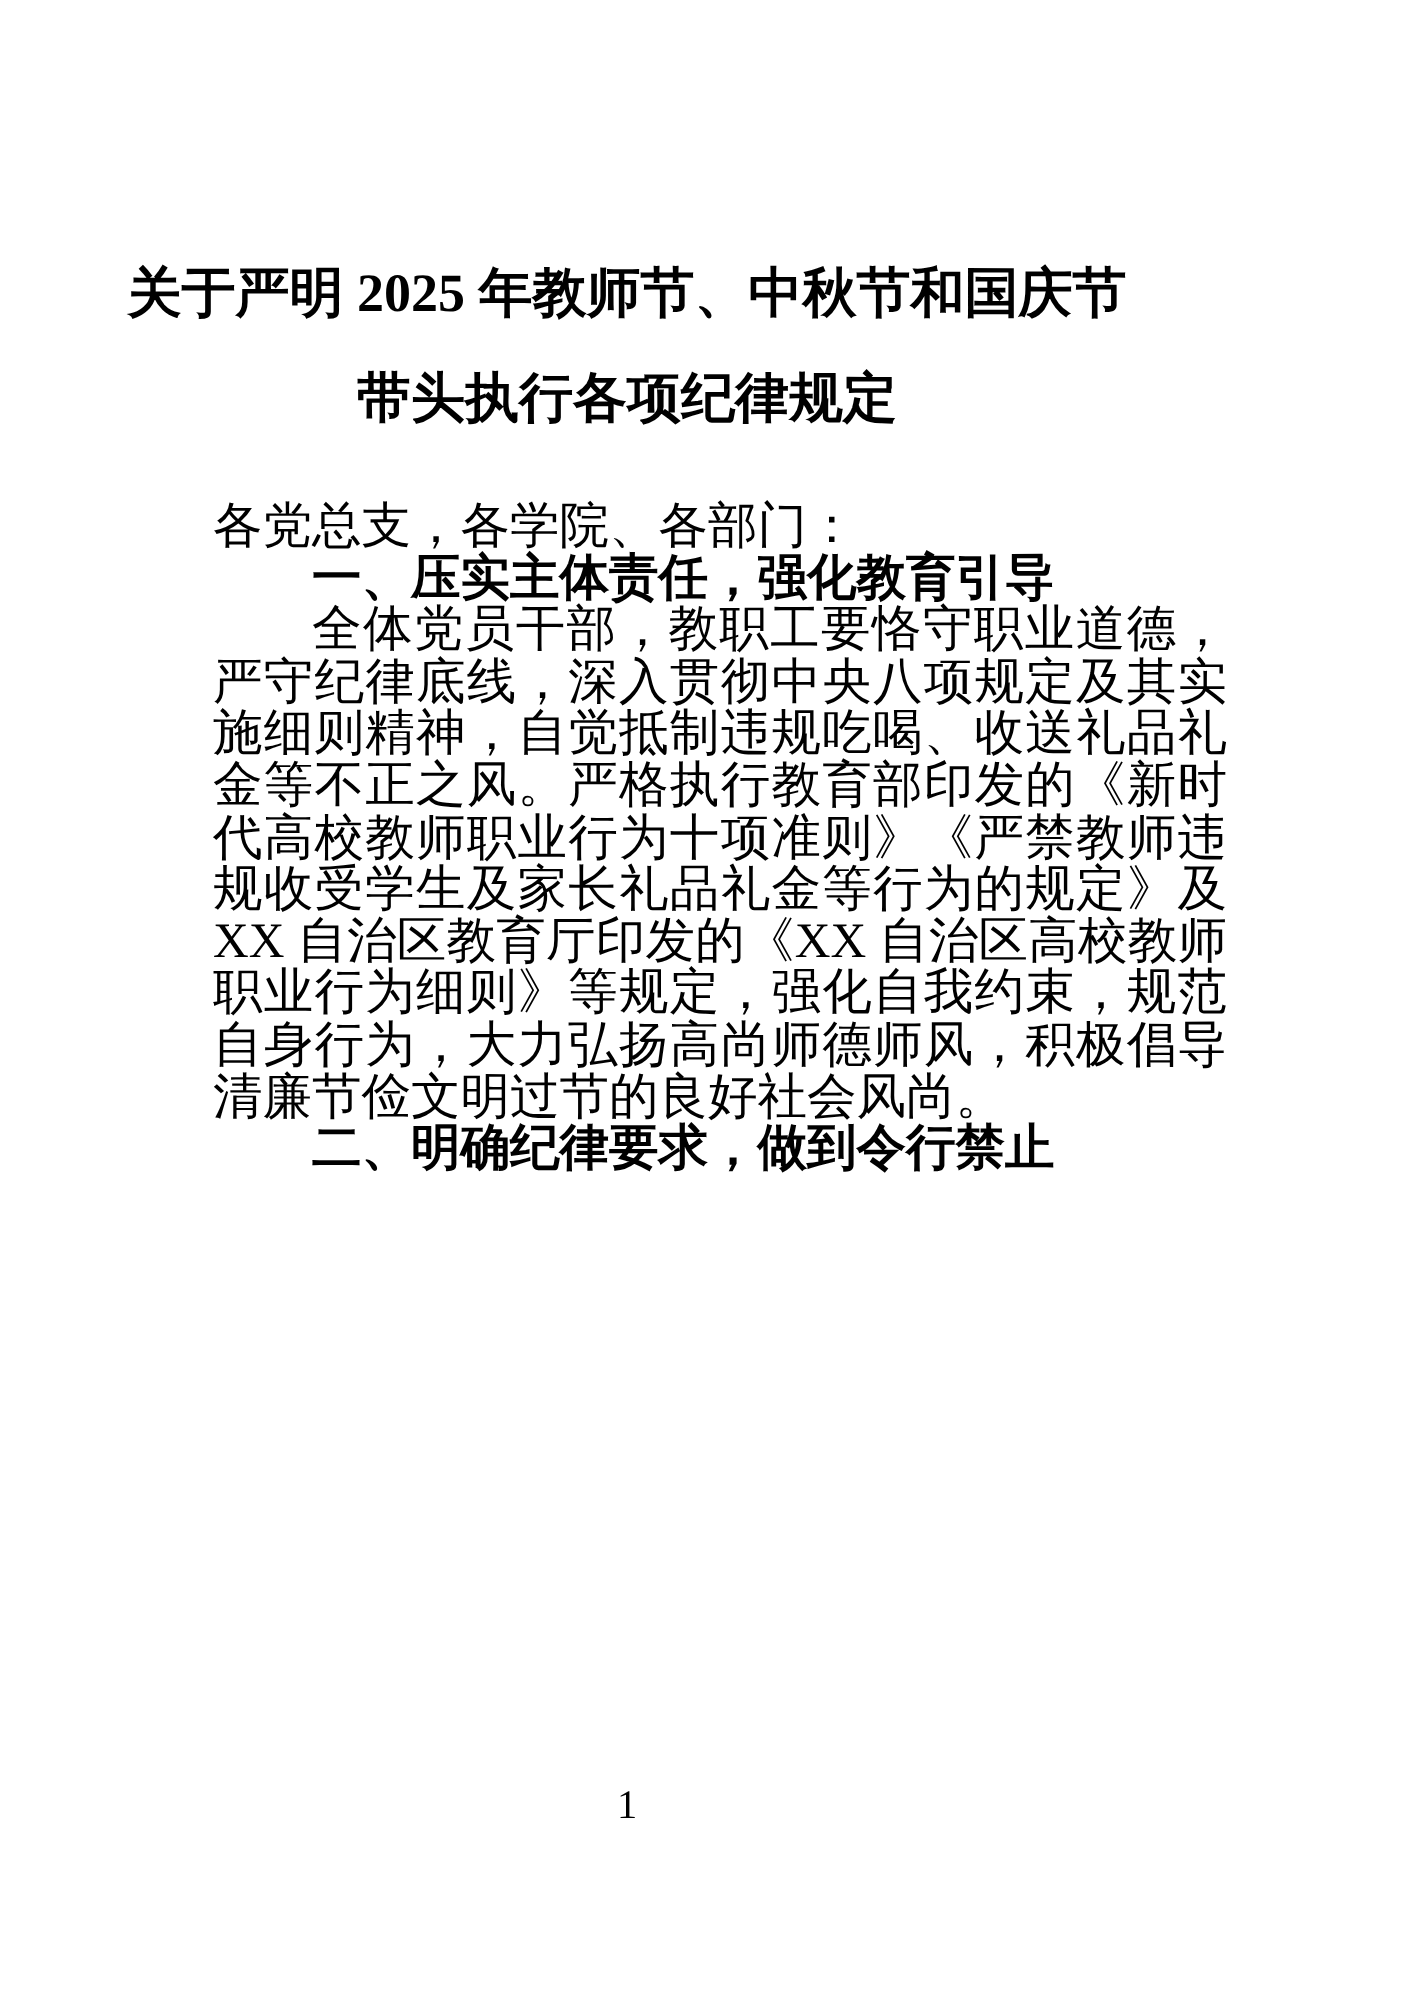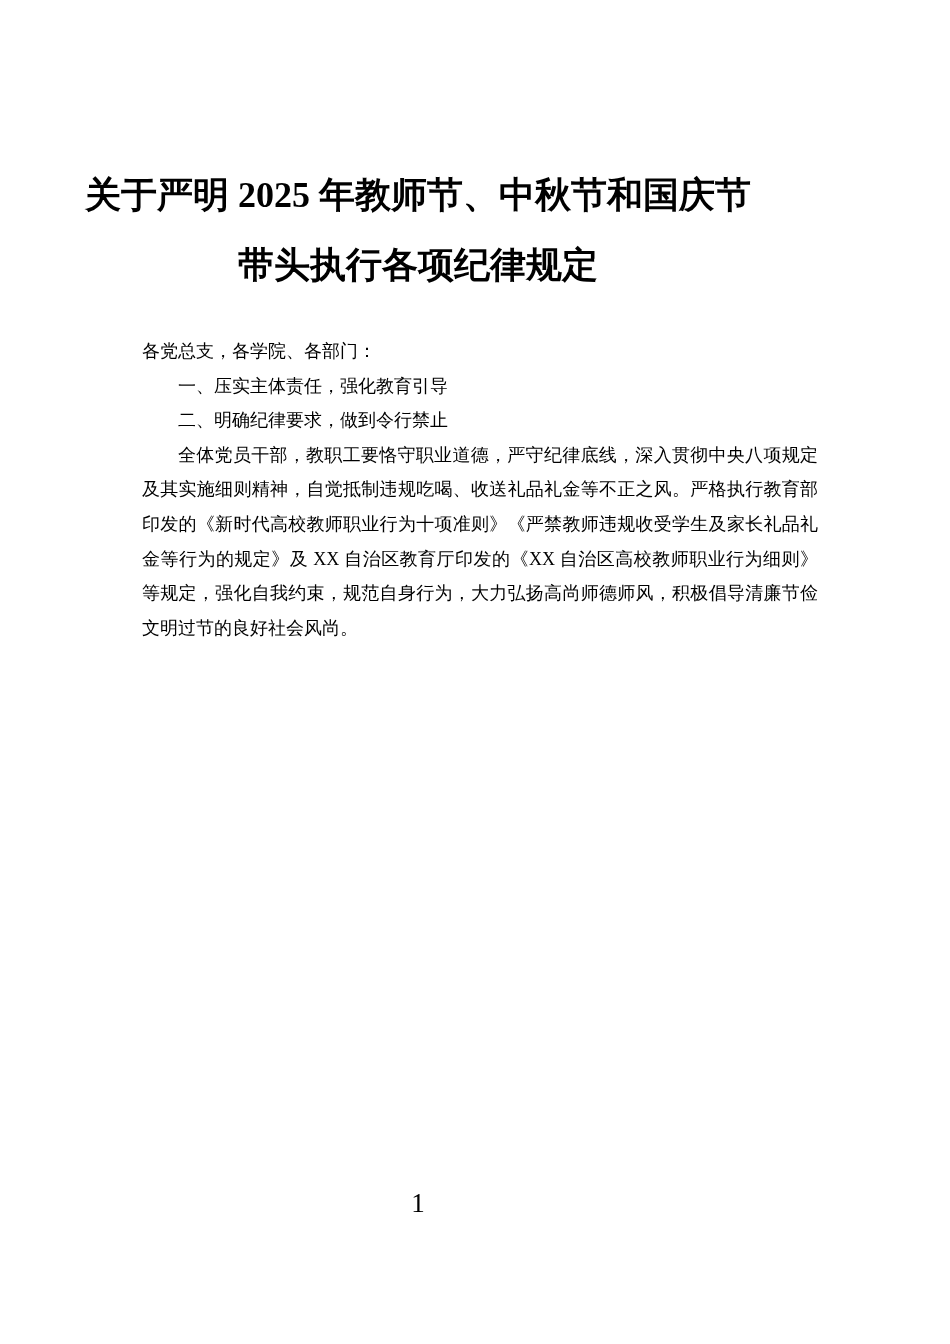--- a/index.html
+++ b/index.html
@@ -26,34 +26,34 @@
     line-height: 70px;
     color: #000000;
   }
   .title-line {
     display: block;
     white-space: nowrap;
   }
   .doc-body {
     width: 676px;
     margin: 34px 0 0 142px;
-    font-size: 18px;
+    font-size: 33px;
     line-height: 34.6px;
     text-align: justify;
     text-justify: inter-ideograph;
   }
   .doc-body p {
     margin: 0;
     padding: 0;
   }
   .doc-body p.indent {
     text-indent: 2em;
   }
   .doc-body p.heading {
-    font-weight: 400;
+    font-weight: 700;
   }
   .page-number {
     position: absolute;
     left: 0;
     right: 0;
     top: 1188px;
     text-align: center;
     font-size: 27px;
     font-family: "Liberation Serif", serif;
     color: #000000;
@@ -64,18 +64,18 @@
 
 <div class="page">
   <h1 class="title">
     <span class="title-line">关于严明 2025 年教师节、中秋节和国庆节</span>
     <span class="title-line">带头执行各项纪律规定</span>
   </h1>
 
   <div class="doc-body" id="paragraphs">
       <p class="">各党总支，各学院、各部门：</p>
       <p class="indent heading">一、压实主体责任，强化教育引导</p>
+      <p class="indent">全体党员干部，教职工要恪守职业道德，严守纪律底线，深入贯彻中央八项规定及其实施细则精神，自觉抵制违规吃喝、收送礼品礼金等不正之风。严格执行教育部印发的《新时代高校教师职业行为十项准则》《严禁教师违规收受学生及家长礼品礼金等行为的规定》及 XX 自治区教育厅印发的《XX 自治区高校教师职业行为细则》等规定，强化自我约束，规范自身行为，大力弘扬高尚师德师风，积极倡导清廉节俭文明过节的良好社会风尚。</p>
       <p class="indent heading">二、明确纪律要求，做到令行禁止</p>
-      <p class="indent">全体党员干部，教职工要恪守职业道德，严守纪律底线，深入贯彻中央八项规定及其实施细则精神，自觉抵制违规吃喝、收送礼品礼金等不正之风。严格执行教育部印发的《新时代高校教师职业行为十项准则》《严禁教师违规收受学生及家长礼品礼金等行为的规定》及 XX 自治区教育厅印发的《XX 自治区高校教师职业行为细则》等规定，强化自我约束，规范自身行为，大力弘扬高尚师德师风，积极倡导清廉节俭文明过节的良好社会风尚。</p>
     </div>
 
   <div class="page-number">1</div>
 </div>
 
 </body></html>

